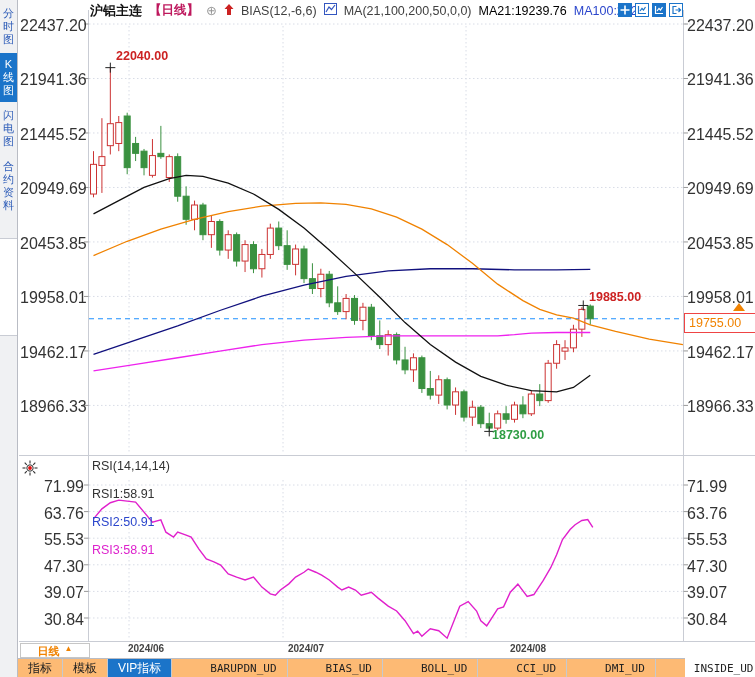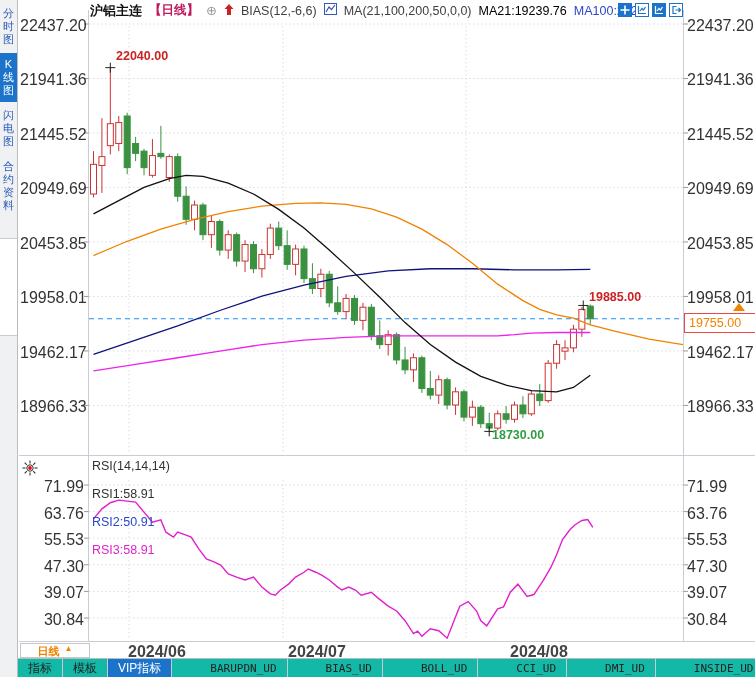--- a/index.html
+++ b/index.html
@@ -45,23 +45,23 @@
   #rsiHead{position:absolute;left:92px;top:459px;display:flex;gap:14px;font-size:12.5px;flex-direction:column;}
   #rsiHead .t1{color:#333;}
   #rsiHead .t2{color:#2b46cc;}
   #rsiHead .t3{color:#dd22cc;}
   #sunIcon{position:absolute;left:22px;top:460px;}
   
   #periodBox{position:absolute;left:20px;top:643px;width:68px;height:13px;border:1px solid #c6c6c6;
              background:#fff;display:flex;justify-content:center;gap:5px;cursor:pointer;}
   #periodBox .pl{color:#f08200;font-weight:bold;font-size:11px;}
   #periodBox .pa{color:#f08200;font-size:8px;}
-  .xlab{position:absolute;top:643px;font-size:16px;font-weight:bold;color:#444;}
-  
-  #tabBar{position:absolute;left:18px;top:658px;width:737px;height:19px;background:#14b8a6;
+  .xlab{position:absolute;top:643px;font-size:10px;font-weight:bold;color:#444;}
+  
+  #tabBar{position:absolute;left:18px;top:658px;width:667px;height:19px;background:#fdba74;
           border-top:1px solid #b9bcc4;display:flex;box-sizing:border-box;}
   .tab{padding:0 10px;font-size:12px;color:#222;border-right:1px solid #c6c9cf;
        display:flex;align-items:center;cursor:pointer;white-space:nowrap;}
   .tab.mono{font-family:"DejaVu Sans Mono","Liberation Mono",monospace;font-size:11px;padding-left:38px;}
   .tab.sel{background:#1b74c9;color:#fff;}
 </style>
 </head>
 <body>
 
 <div id="app">

